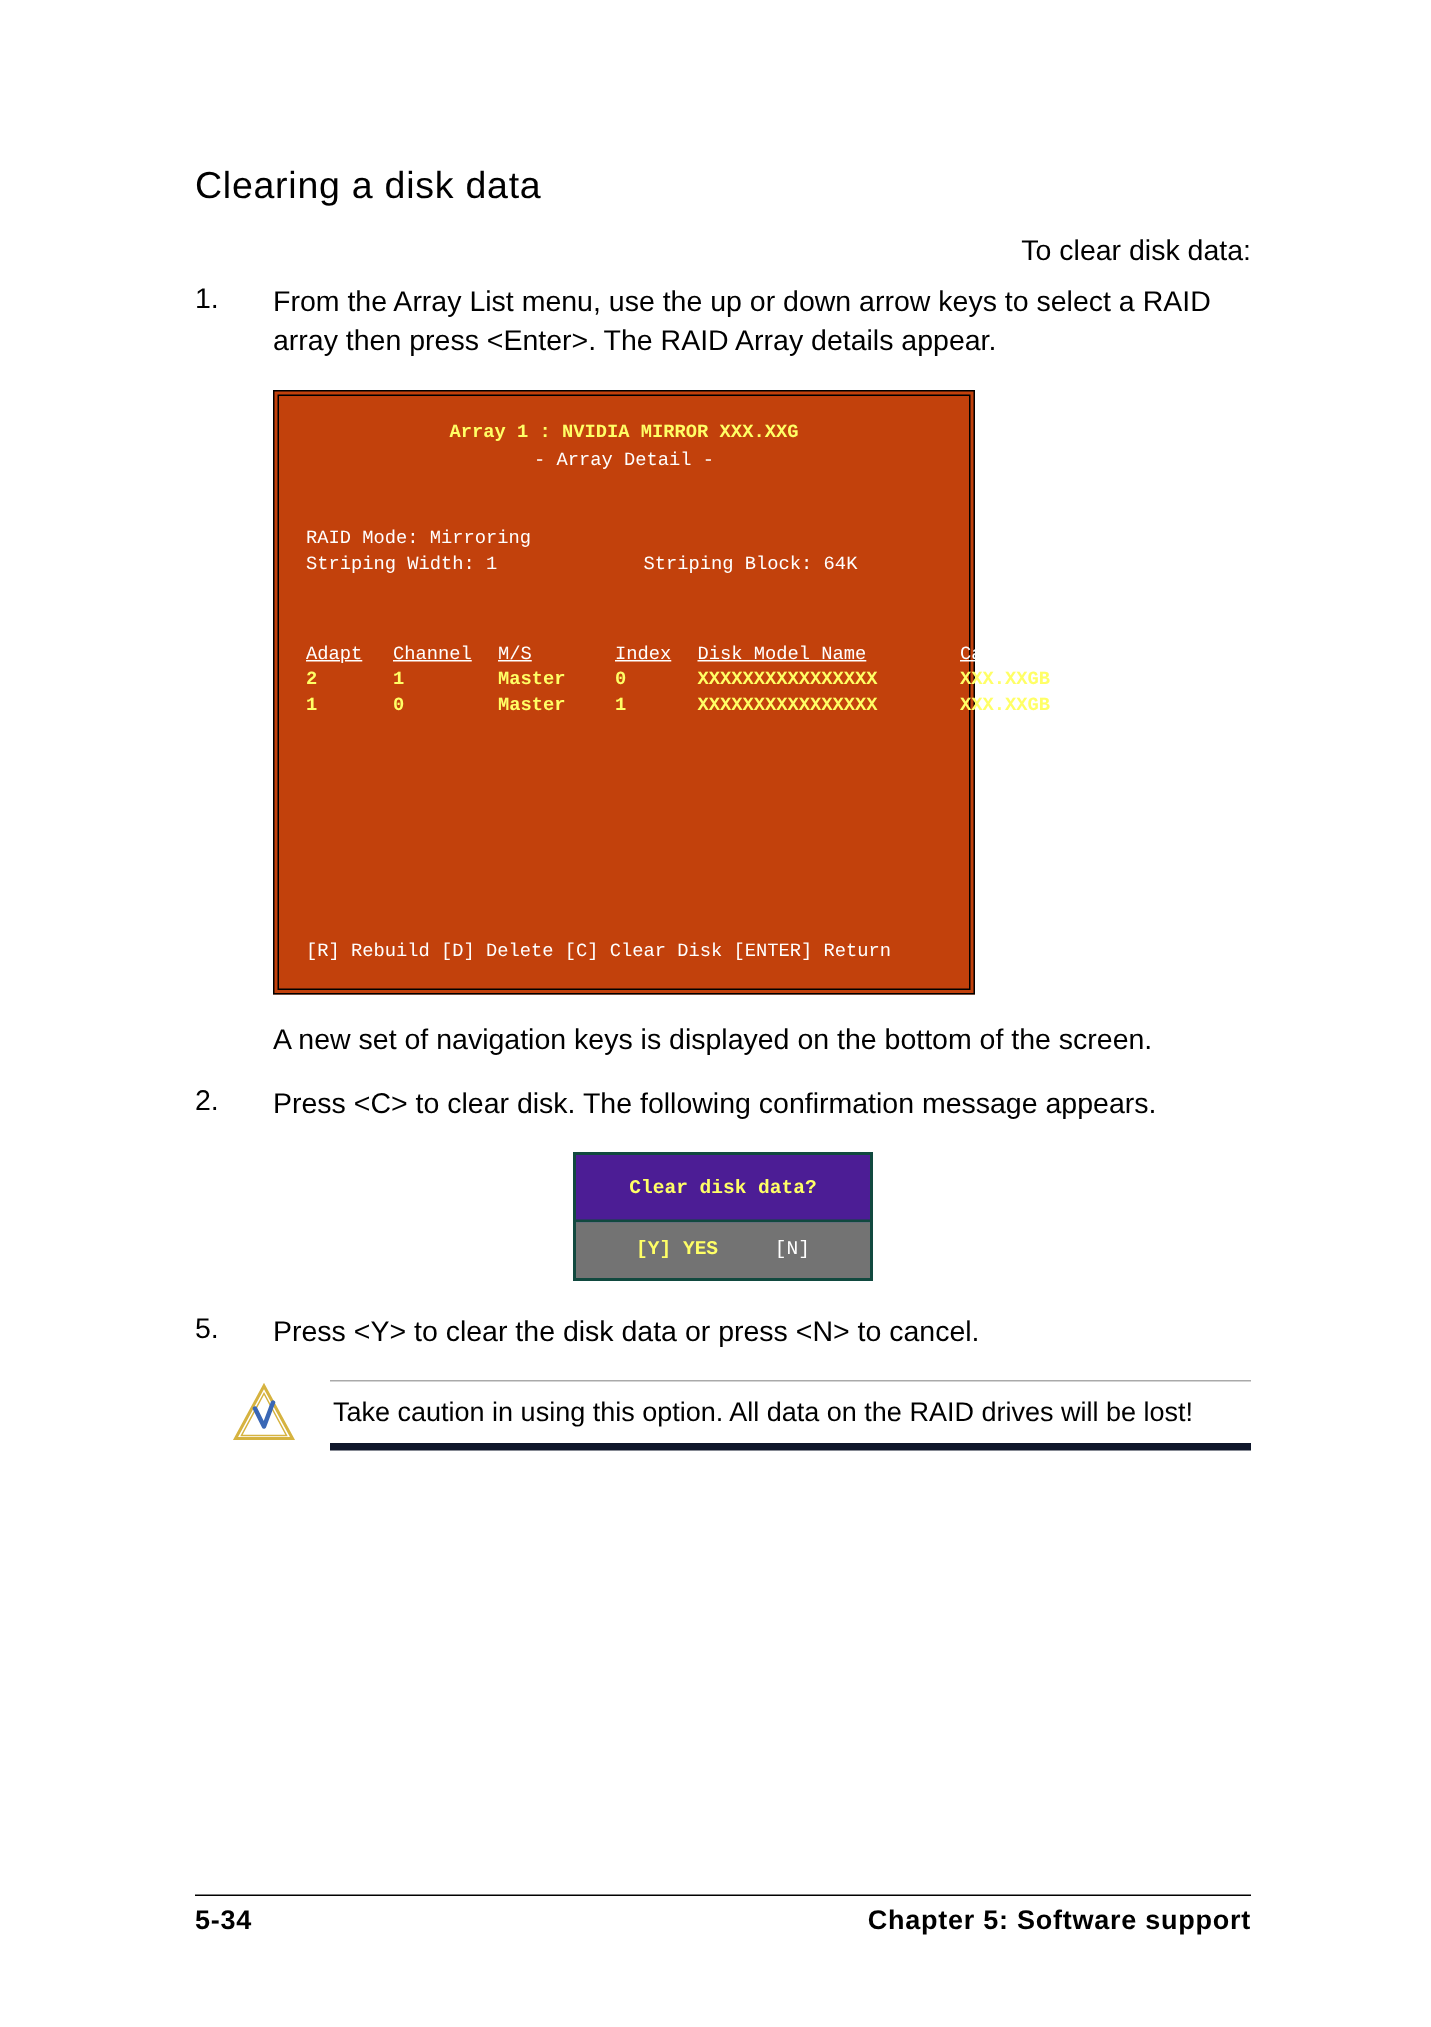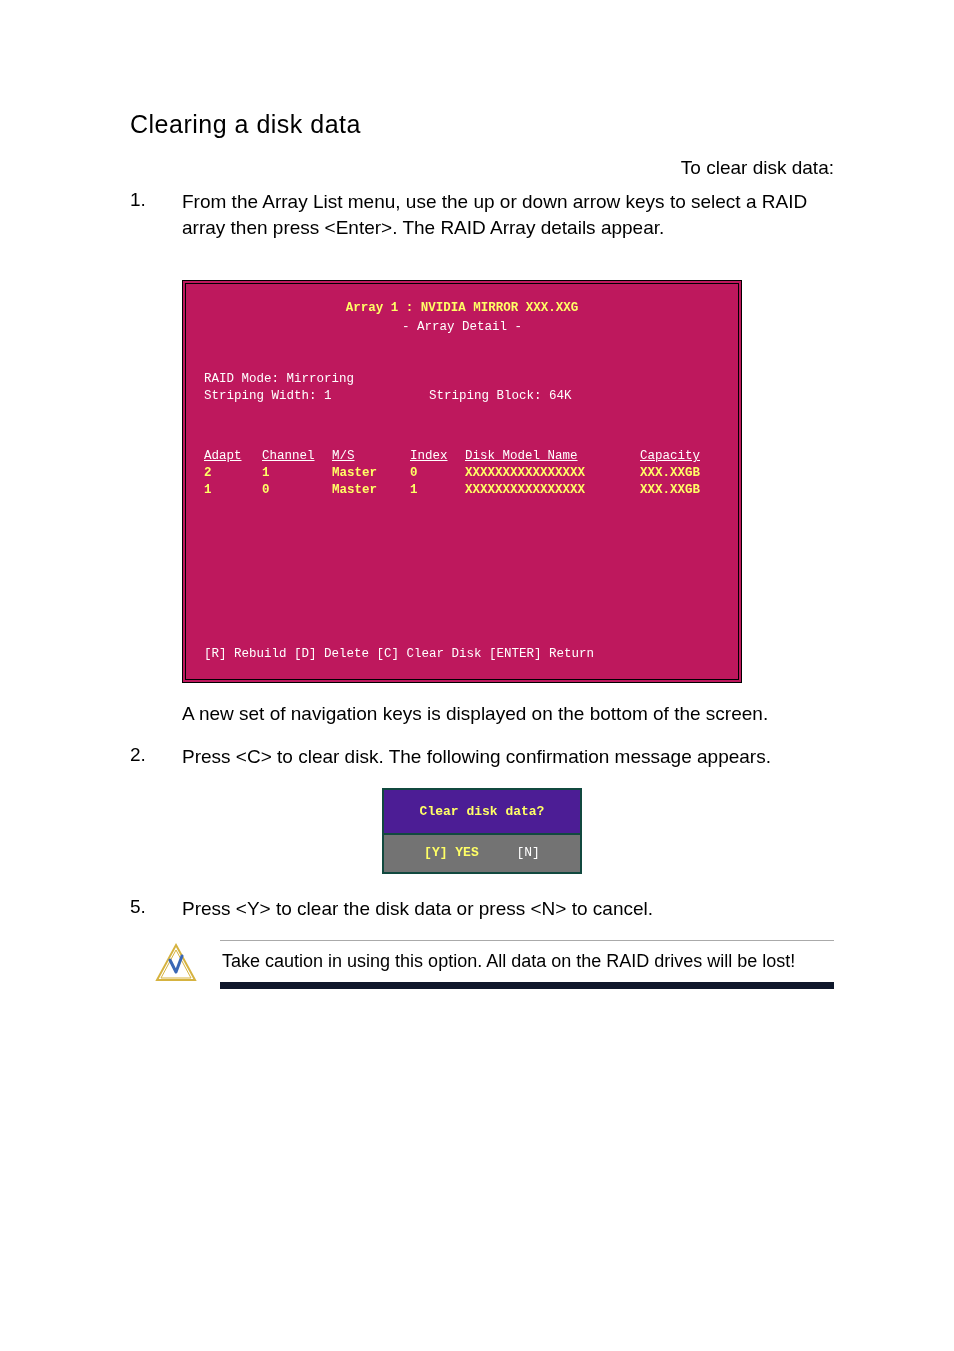--- a/index.html
+++ b/index.html
@@ -39,24 +39,24 @@
   }
   ol.steps > li > .num {
     width: 52px;
     flex: 0 0 52px;
   }
   ol.steps > li > .body {
     flex: 1;
     line-height: 1.35;
   }
   .bios-box {
-    margin: 40px 0 18px 52px;
-    width: 560px;
+    margin: 20px 0 18px 52px;
+    width: 468px;
     border: 4px double #000;
-    background: #be185d;
+    background: #c2410c;
     font-family: "Courier New", Courier, monospace;
     font-size: 12.5px;
     line-height: 1.35;
     padding: 16px 18px 6px 18px;
     box-sizing: border-box;
   }
   .bios-box .header {
     text-align: center;
     color: #ffff66;
     font-weight: bold;
@@ -108,21 +108,21 @@
   .conf-box .opts .no  { color: #fff; display:inline-block;}
   .caution-wrap {
     display: flex;
     align-items: center;
     margin-left: 24px;
     margin-top: 18px;
     gap: 22px;
   }
   .caution-wrap .text {
     border-top: 1px solid #aaa;
-    border-bottom: 7px solid #0f172a;
+    border-bottom: 5px solid #0f172a;
     padding: 10px 2px;
     font-size: 18px;
     flex: 1;
   }
   .caution-icon svg { display:block; }
   .page-footer {
     position: absolute;
     bottom: 60px;
     left: 130px;
     right: 120px;
@@ -205,14 +205,18 @@
     <span class="caution-icon">
       <svg width="44" height="44" viewBox="0 0 44 44">
         <polygon points="22,3 41,38 3,38" fill="none" stroke="#d6b340" stroke-width="2"></polygon>
         <polygon points="22,8 37,36 7,36" fill="none" stroke="#d6b340" stroke-width="1"></polygon>
         <path d="M16 18 L22 30 L28 14" fill="none" stroke="#3a67b5" stroke-width="3" stroke-linecap="round" stroke-linejoin="round"></path>
       </svg>
     </span>
     <div class="text">Take caution in using this option. All data on the RAID drives will be lost!</div>
   </div>
 
+  <div class="page-footer">
+    <span>5-34</span>
+    <span>Chapter 5: Software support</span>
+  </div>
 
 </div>
 
 </body></html>

